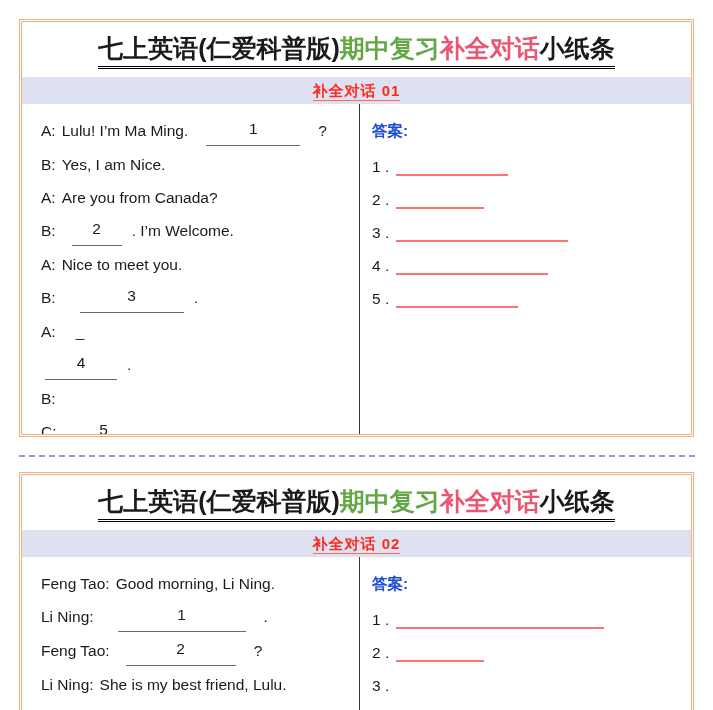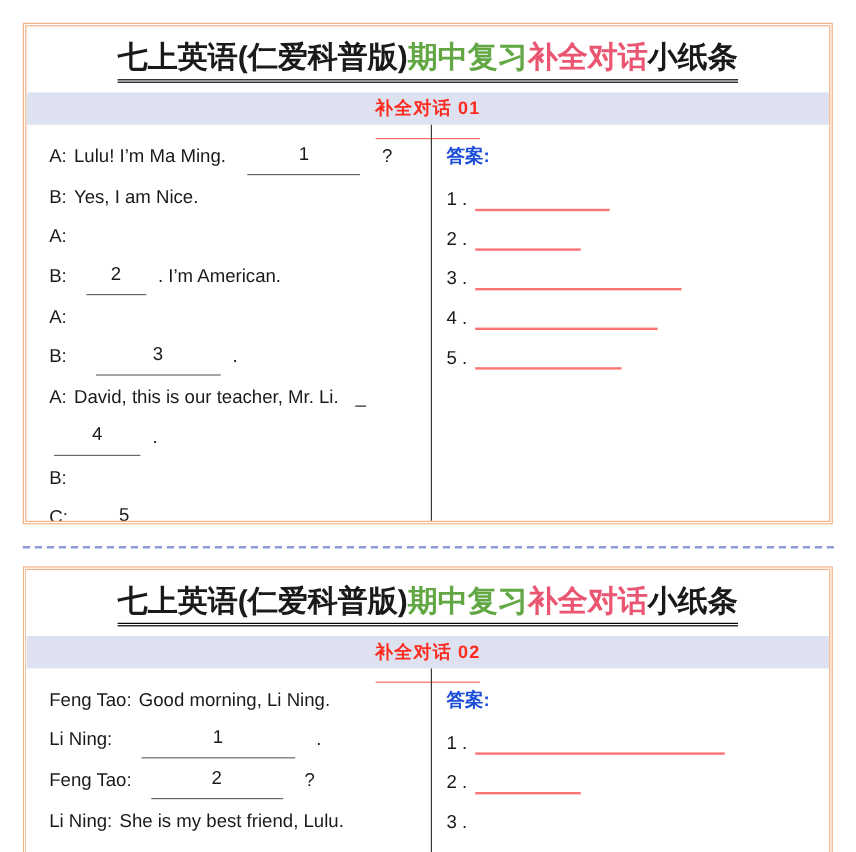--- a/index.html
+++ b/index.html
@@ -61,21 +61,21 @@
     height: 27px;
     line-height: 27px;
     text-align: center;
     margin-top: 6px;
   }
   .section-bar .sb-label {
     color: #ff2a1f;
     font-size: 15px;
     font-weight: bold;
     border-bottom: 1.5px solid #ff6a60;
-    padding-bottom: 16px;
+    padding-bottom: 1px;
     letter-spacing: 1px;
   }
 
   
   .card-body {
     display: flex;
     position: relative;
     height: calc(100% - 78px);
   }
   #card-2 .card-body { height: calc(100% - 78px); }
@@ -187,45 +187,46 @@
             <span class="txt">?</span>
           </div>
           <div class="dlg-line">
             <span class="spk">B:</span>
             <span class="gap-s"></span>
             <span class="txt">Yes, I am Nice.</span>
           </div>
           <div class="dlg-line">
             <span class="spk">A:</span>
             <span class="gap-s"></span>
+            <span class="txt">Are you from Canada?</span>
           </div>
           <div class="dlg-line">
             <span class="spk">B:</span>
             <span class="gap-s"></span>
             <span class="gap-s"></span>
             <span class="blank" style="width: 50px;">2</span>
             <span class="gap-s"></span>
-            <span class="txt">. I’m American.</span>
+            <span class="txt">. I’m Welcome.</span>
           </div>
           <div class="dlg-line">
             <span class="spk">A:</span>
             <span class="gap-s"></span>
+            <span class="txt">Nice to meet you.</span>
           </div>
           <div class="dlg-line">
             <span class="spk">B:</span>
             <span class="gap-s"></span>
             <span class="gap-m"></span>
             <span class="blank" style="width: 104px;">3</span>
             <span class="gap-s"></span>
             <span class="txt">.</span>
           </div>
           <div class="dlg-line">
             <span class="spk">A:</span>
             <span class="gap-s"></span>
-            <span class="txt">David, this is our teacher, Mr. Li.</span>
             <span class="gap-m"></span>
             <span class="txt">_</span>
           </div>
           <div class="dlg-line">
             <span class="blank" style="width: 72px;">4</span>
             <span class="gap-s"></span>
             <span class="txt">.</span>
           </div>
           <div class="dlg-line">
             <span class="spk">B:</span>

